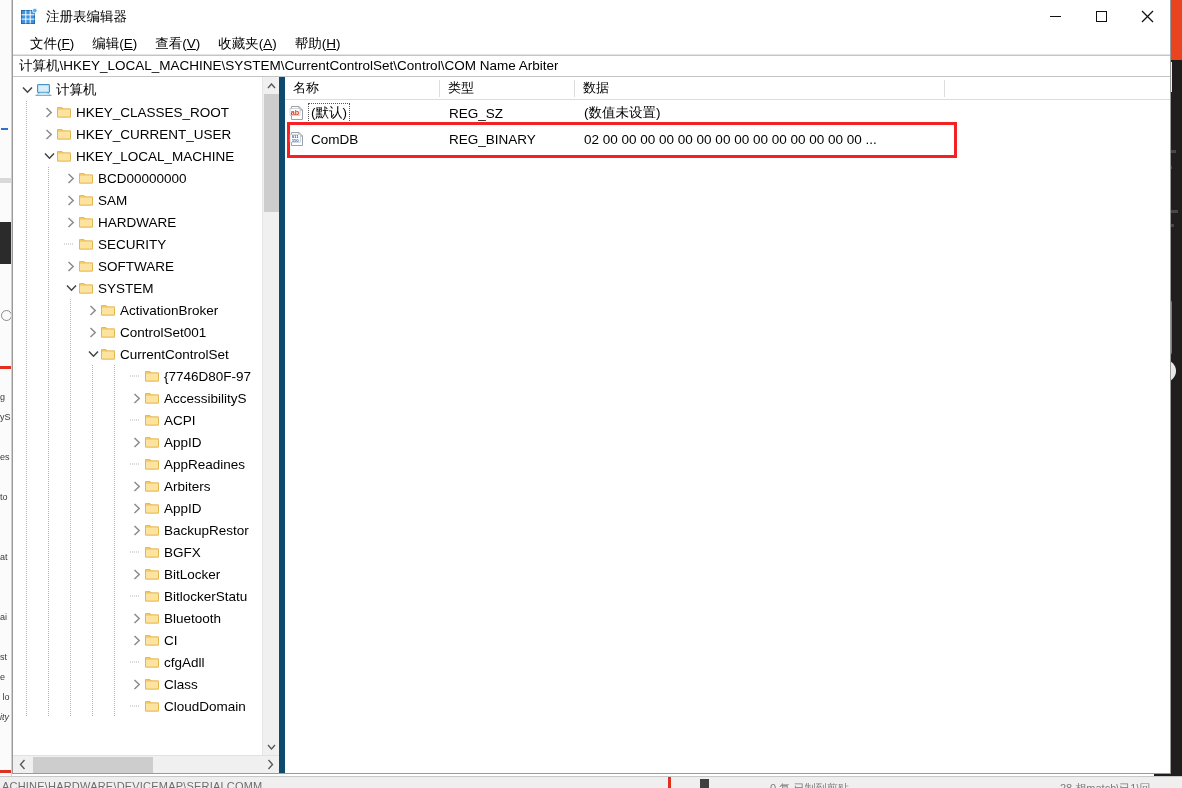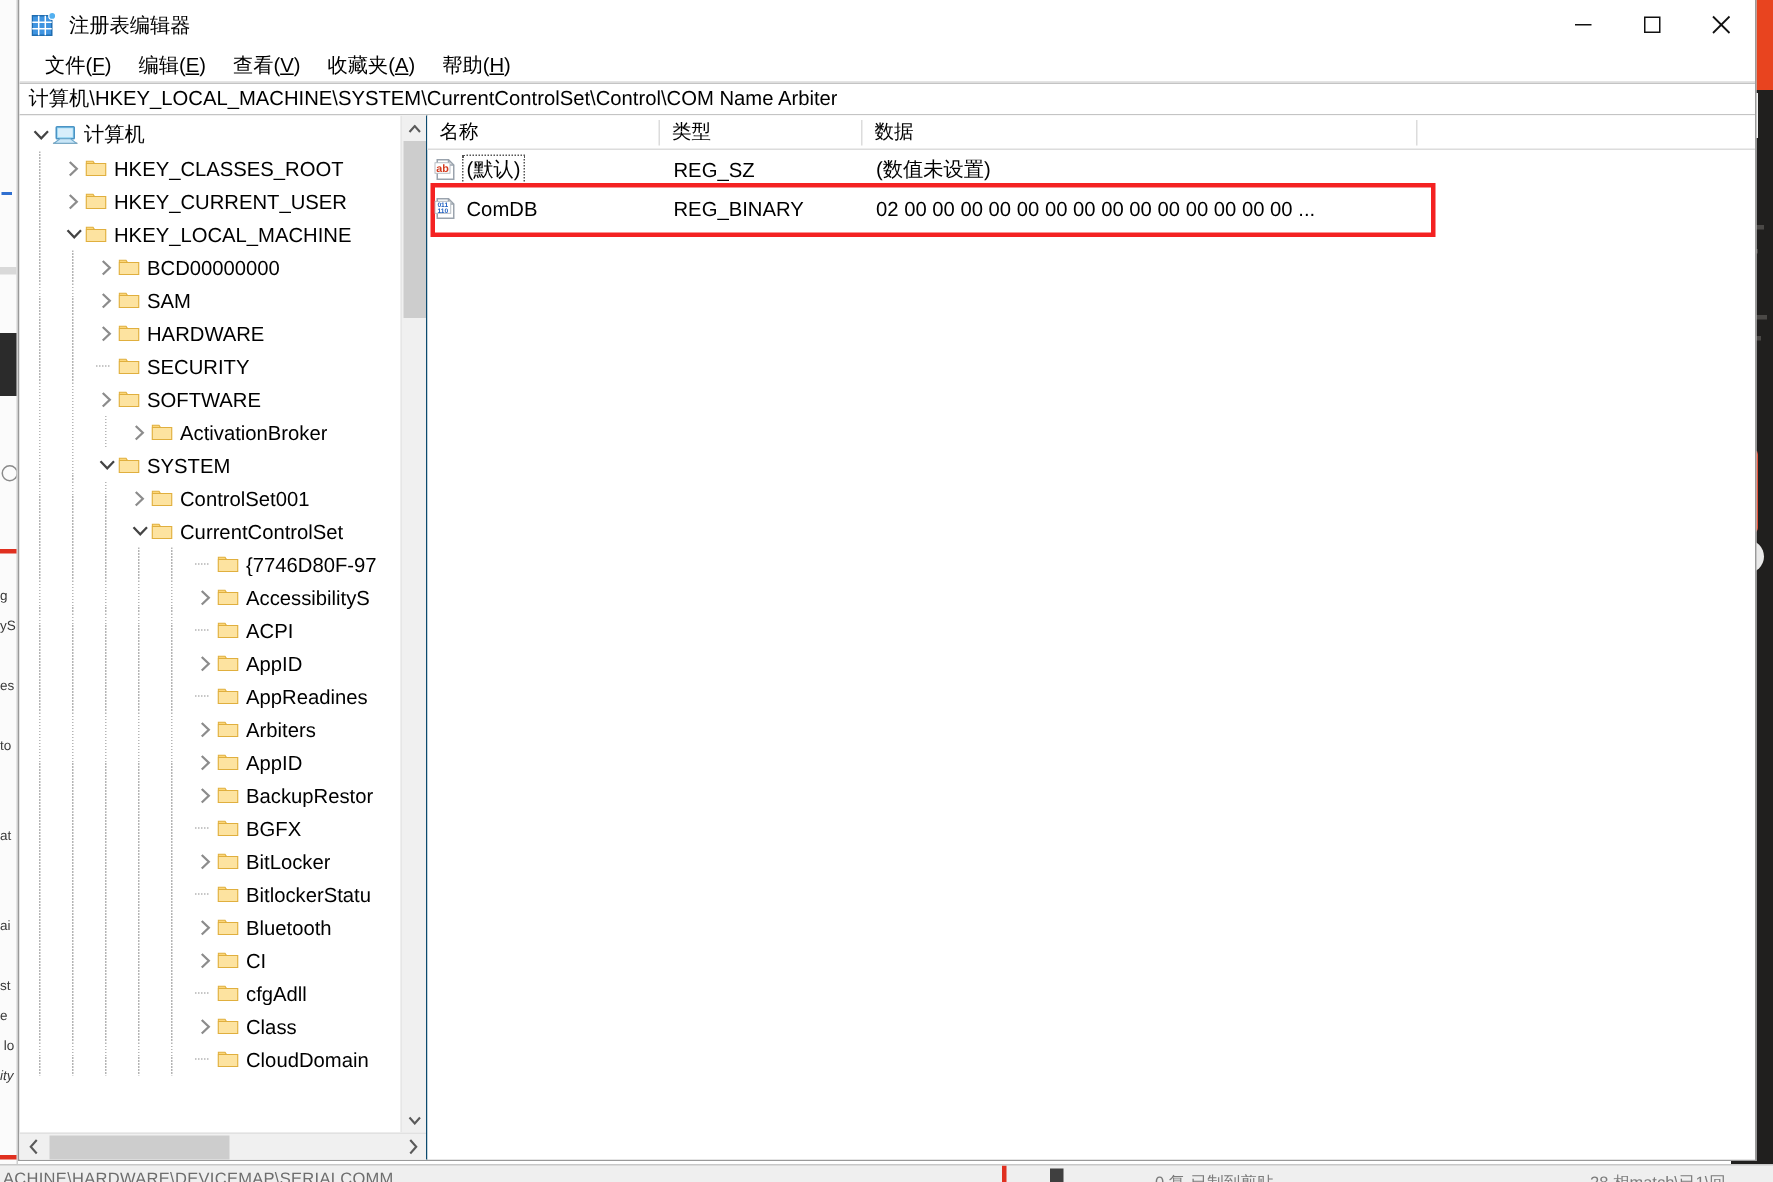--- a/index.html
+++ b/index.html
@@ -141,21 +141,21 @@
     font-family: "Liberation Sans", "DejaVu Sans", sans-serif;
   }
 
   
   #body-split { flex: 1 1 auto; display: flex; min-height: 0; position: relative; }
 
   
   #treepane {
     width: 272px; flex: 0 0 272px;
     display: flex; flex-direction: column;
-    border-right: 1px solid #0c4a6e;
+    border-right: 6px solid #0c4a6e;
     background: #ffffff;
     min-height: 0;
   }
   #tree-scrollarea {
     flex: 1 1 auto; display: flex; min-height: 0; position: relative;
     overflow: hidden;
   }
   #tree {
     flex: 1 1 auto; overflow: hidden; position: relative;
     padding-top: 2px;
@@ -467,47 +467,47 @@
               </div>
               <div class="tfolder"><svg width="14" height="12" viewBox="0 0 14 12">
                   <path d="M0.5 1.5 L5 1.5 L6 3 L13.5 3 L13.5 11 L0.5 11 Z" fill="#fcd77a" stroke="#e0af3e" stroke-width="0.8"></path>
                   <path d="M0.5 3 L13.5 3 L13.5 11 L0.5 11 Z" fill="#fde3a0" stroke="#e0af3e" stroke-width="0.7"></path>
                 </svg></div>
               <span class="tlabel">SOFTWARE</span>
             </div>
             <div class="trow">
               <div class="tdots" style="left: 13px;"></div>
               <div class="tdots" style="left: 35px;"></div>
-              <div class="tdots" style="left: 57px;"></div>
-              <div style="width: 72px; flex: 0 0 72px; height: 22px;"></div>
-              <div class="twist">
-                <svg width="8" height="11" viewBox="0 0 8 11">
-                  <polyline points="1.5,1 6.2,5.5 1.5,10" fill="none" stroke="#8c8c8c" stroke-width="1.5"></polyline>
-                </svg>
-              </div>
-              <div class="tfolder"><svg width="14" height="12" viewBox="0 0 14 12">
-                  <path d="M0.5 1.5 L5 1.5 L6 3 L13.5 3 L13.5 11 L0.5 11 Z" fill="#fcd77a" stroke="#e0af3e" stroke-width="0.8"></path>
-                  <path d="M0.5 3 L13.5 3 L13.5 11 L0.5 11 Z" fill="#fde3a0" stroke="#e0af3e" stroke-width="0.7"></path>
-                </svg></div>
-              <span class="tlabel">ActivationBroker</span>
-            </div>
-            <div class="trow">
-              <div class="tdots" style="left: 13px;"></div>
-              <div class="tdots" style="left: 35px;"></div>
               <div style="width: 50px; flex: 0 0 50px; height: 22px;"></div>
               <div class="twist">
                 <svg width="11" height="8" viewBox="0 0 11 8">
                   <polyline points="1,1.5 5.5,6.2 10,1.5" fill="none" stroke="#444" stroke-width="1.5"></polyline>
                 </svg>
               </div>
               <div class="tfolder"><svg width="14" height="12" viewBox="0 0 14 12">
                   <path d="M0.5 1.5 L5 1.5 L6 3 L13.5 3 L13.5 11 L0.5 11 Z" fill="#fcd77a" stroke="#e0af3e" stroke-width="0.8"></path>
                   <path d="M0.5 3 L13.5 3 L13.5 11 L0.5 11 Z" fill="#fde3a0" stroke="#e0af3e" stroke-width="0.7"></path>
                 </svg></div>
               <span class="tlabel">SYSTEM</span>
+            </div>
+            <div class="trow">
+              <div class="tdots" style="left: 13px;"></div>
+              <div class="tdots" style="left: 35px;"></div>
+              <div class="tdots" style="left: 57px;"></div>
+              <div style="width: 72px; flex: 0 0 72px; height: 22px;"></div>
+              <div class="twist">
+                <svg width="8" height="11" viewBox="0 0 8 11">
+                  <polyline points="1.5,1 6.2,5.5 1.5,10" fill="none" stroke="#8c8c8c" stroke-width="1.5"></polyline>
+                </svg>
+              </div>
+              <div class="tfolder"><svg width="14" height="12" viewBox="0 0 14 12">
+                  <path d="M0.5 1.5 L5 1.5 L6 3 L13.5 3 L13.5 11 L0.5 11 Z" fill="#fcd77a" stroke="#e0af3e" stroke-width="0.8"></path>
+                  <path d="M0.5 3 L13.5 3 L13.5 11 L0.5 11 Z" fill="#fde3a0" stroke="#e0af3e" stroke-width="0.7"></path>
+                </svg></div>
+              <span class="tlabel">ActivationBroker</span>
             </div>
             <div class="trow">
               <div class="tdots" style="left: 13px;"></div>
               <div class="tdots" style="left: 35px;"></div>
               <div class="tdots" style="left: 57px;"></div>
               <div style="width: 72px; flex: 0 0 72px; height: 22px;"></div>
               <div class="twist">
                 <svg width="8" height="11" viewBox="0 0 8 11">
                   <polyline points="1.5,1 6.2,5.5 1.5,10" fill="none" stroke="#8c8c8c" stroke-width="1.5"></polyline>
                 </svg>

